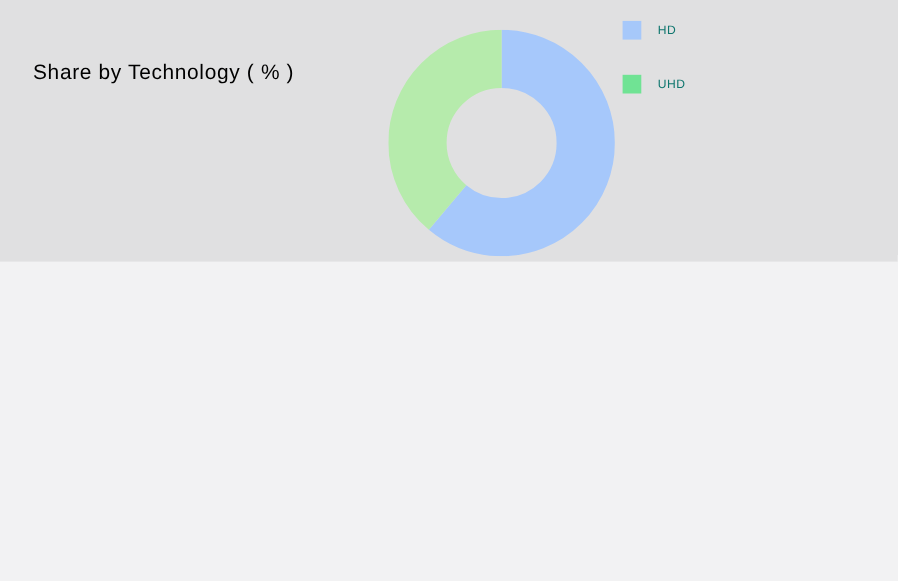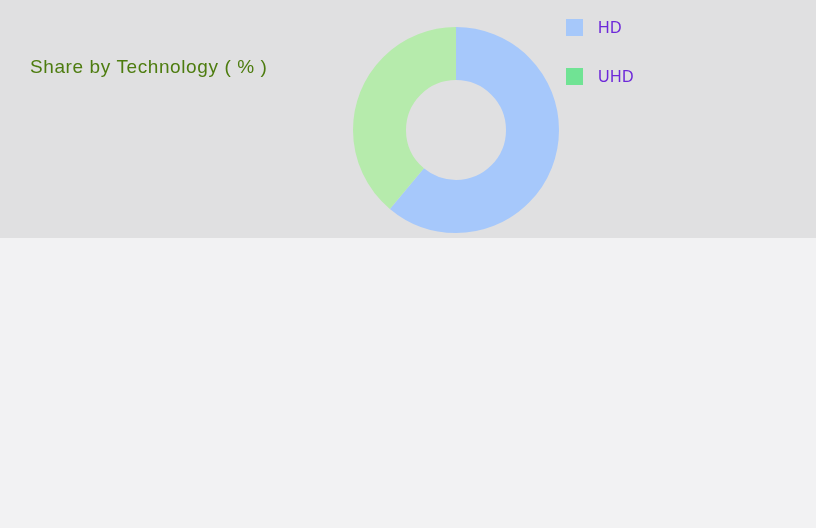--- a/index.html
+++ b/index.html
@@ -4,26 +4,26 @@
 <style>
   html,body{margin:0;padding:0;}
   body{
     width:816px;height:528px;position:relative;overflow:hidden;
     font-family:"Liberation Sans", sans-serif;
     background:#f2f2f3;
   }
   
   .top-panel{position:absolute;left:0;top:0;width:816px;height:238px;background:#e0e0e1;}
   .title{position:absolute;left:30px;top:26px;font-size:20px;font-weight:bold;color:#1c1c1c;letter-spacing:.2px;}
-  .subtitle{position:absolute;left:30px;top:56px;font-size:19px;color:#4d7c0f;letter-spacing:.6px;}
+  .subtitle{position:absolute;left:30px;top:56px;font-size:19px;color:#000000;letter-spacing:.6px;}
   .donut-wrap{position:absolute;left:353px;top:27px;width:206px;height:206px;}
   .legend{position:absolute;left:566px;top:19px;}
   .legend-row{position:absolute;left:0;height:17px;display:flex;align-items:center;}
   .legend-swatch{width:17px;height:17px;display:inline-block;}
-  .legend-label{margin-left:15px;font-size:16px;color:#6d28d9;letter-spacing:.4px;}
+  .legend-label{margin-left:15px;font-size:11px;color:#0f766e;letter-spacing:.4px;}
   
   .bottom-panel{position:absolute;left:0;top:238px;width:816px;height:290px;background:#f2f2f3;}
 </style>
 </head>
 <body>
 
 <div class="top-panel">
   <div class="subtitle">Share by Technology ( % )</div>
 
   <div class="donut-wrap">

